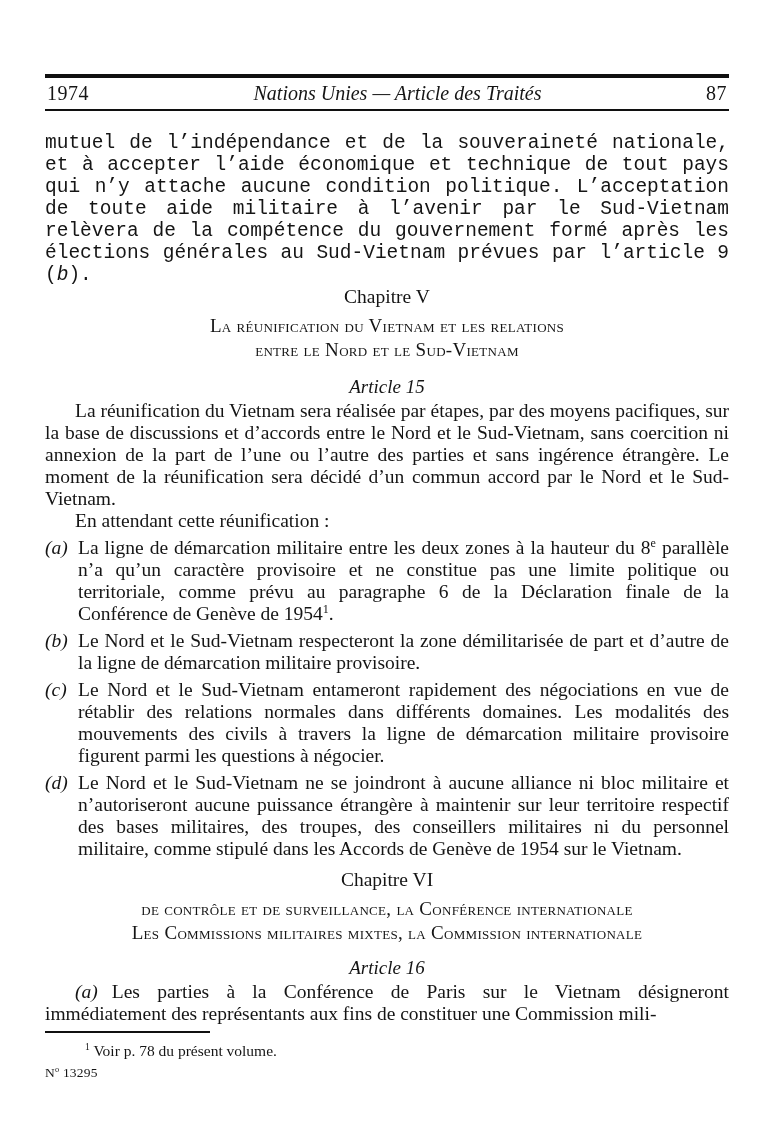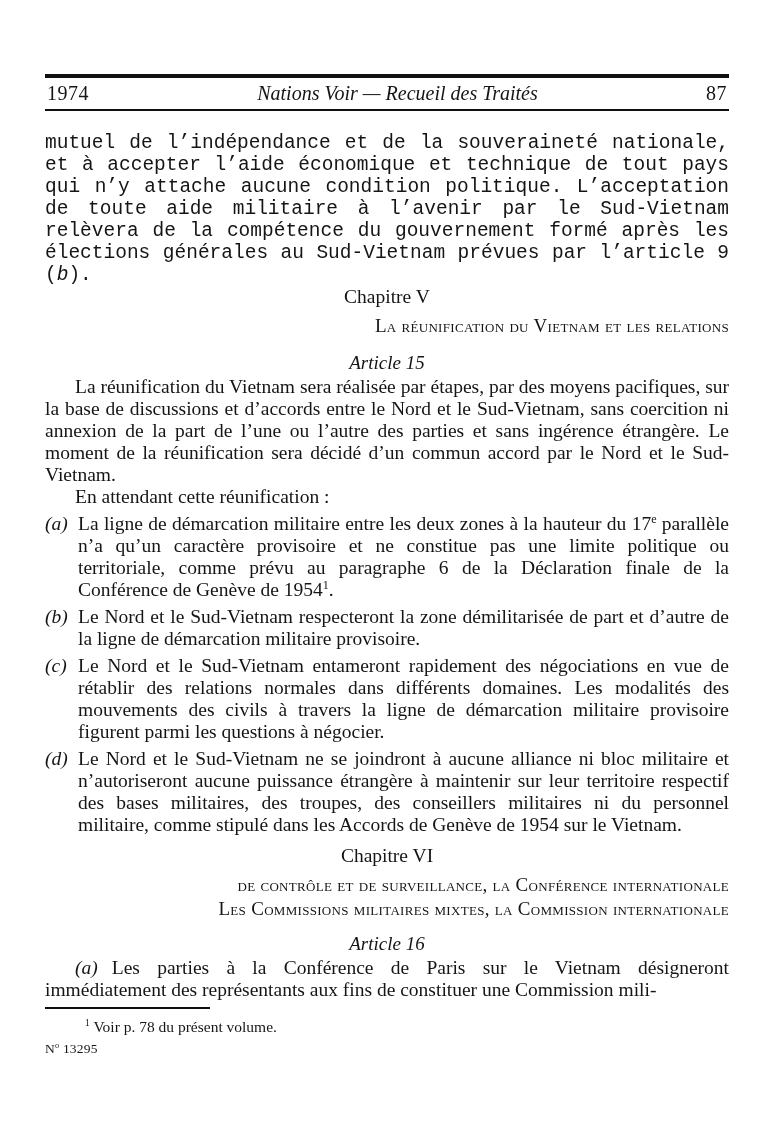--- a/index.html
+++ b/index.html
@@ -59,21 +59,21 @@
   .para.indent { text-indent: 30px; }
   .continuation { margin-top: 21px; font-family: Liberation Mono, monospace; }
 
   .chapter-heading {
     text-align: center;
     font-size: 19.5px;
     line-height: 22px;
   }
   .chapter-subtitle {
     margin-top: 6px;
-    text-align: right;
+    text-align: center;
     font-variant: small-caps;
     font-size: 19px;
     line-height: 24px;
     letter-spacing: 0.3px;
   }
   .article-heading {
     margin-top: 14px;
     text-align: center;
     font-style: italic;
     font-size: 19px;
@@ -126,43 +126,44 @@
 </style>
 </head>
 <body>
 
 <div class="page">
 
   <div class="running-header">
     <div class="rule-heavy"></div>
     <div class="header-row">
       <span class="header-year">1974</span>
-      <span class="header-title">Nations Voir — Recueil des Traités</span>
+      <span class="header-title">Nations Unies — Article des Traités</span>
       <span class="header-pageno">87</span>
     </div>
     <div class="rule-light"></div>
   </div>
 
   <p class="para continuation"><span>mutuel de l’indépendance et de la souveraineté nationale, et à accepter l’aide économique et technique de tout pays qui n’y attache aucune condition politique. L’acceptation de toute aide militaire à l’avenir par le Sud-Vietnam relèvera de la compétence du gouvernement formé après les élections générales au Sud-Vietnam prévues par l’article 9 (</span><span class="inline-italic">b</span><span>).</span></p>
 
   <div class="chapter-heading">Chapitre V</div>
   <div class="chapter-subtitle">
     <div>La réunification du Vietnam et les relations</div>
+    <div>entre le Nord et le Sud-Vietnam</div>
   </div>
 
   <div class="article-heading">Article 15</div>
 
   <p class="para indent after-article">La réunification du Vietnam sera réalisée par étapes, par des moyens pacifiques, sur la base de discussions et d’accords entre le Nord et le Sud-Vietnam, sans coercition ni annexion de la part de l’une ou l’autre des parties et sans ingérence étrangère. Le moment de la réunification sera décidé d’un commun accord par le Nord et le Sud-Vietnam.</p>
   <p class="para indent">En attendant cette réunification :</p>
 
   <div class="hanging-list">
 
     <div class="list-item">
       <span class="item-label">(a)</span>
-      <div class="item-text"><span>La ligne de démarcation militaire entre les deux zones à la hauteur du 17</span><sup>e</sup><span> parallèle n’a qu’un caractère provisoire et ne constitue pas une limite politique ou territoriale, comme prévu au paragraphe 6 de la Déclaration finale de la Conférence de Genève de 1954</span><sup>1</sup><span>.</span></div>
+      <div class="item-text"><span>La ligne de démarcation militaire entre les deux zones à la hauteur du 8</span><sup>e</sup><span> parallèle n’a qu’un caractère provisoire et ne constitue pas une limite politique ou territoriale, comme prévu au paragraphe 6 de la Déclaration finale de la Conférence de Genève de 1954</span><sup>1</sup><span>.</span></div>
     </div>
 
     <div class="list-item">
       <span class="item-label">(b)</span>
       <div class="item-text">Le Nord et le Sud-Vietnam respecteront la zone démilitarisée de part et d’autre de la ligne de démarcation militaire provisoire.</div>
     </div>
 
     <div class="list-item">
       <span class="item-label">(c)</span>
       <div class="item-text">Le Nord et le Sud-Vietnam entameront rapidement des négociations en vue de rétablir des relations normales dans différents domaines. Les modalités des mouvements des civils à travers la ligne de démarcation militaire provisoire figurent parmi les questions à négocier.</div>

